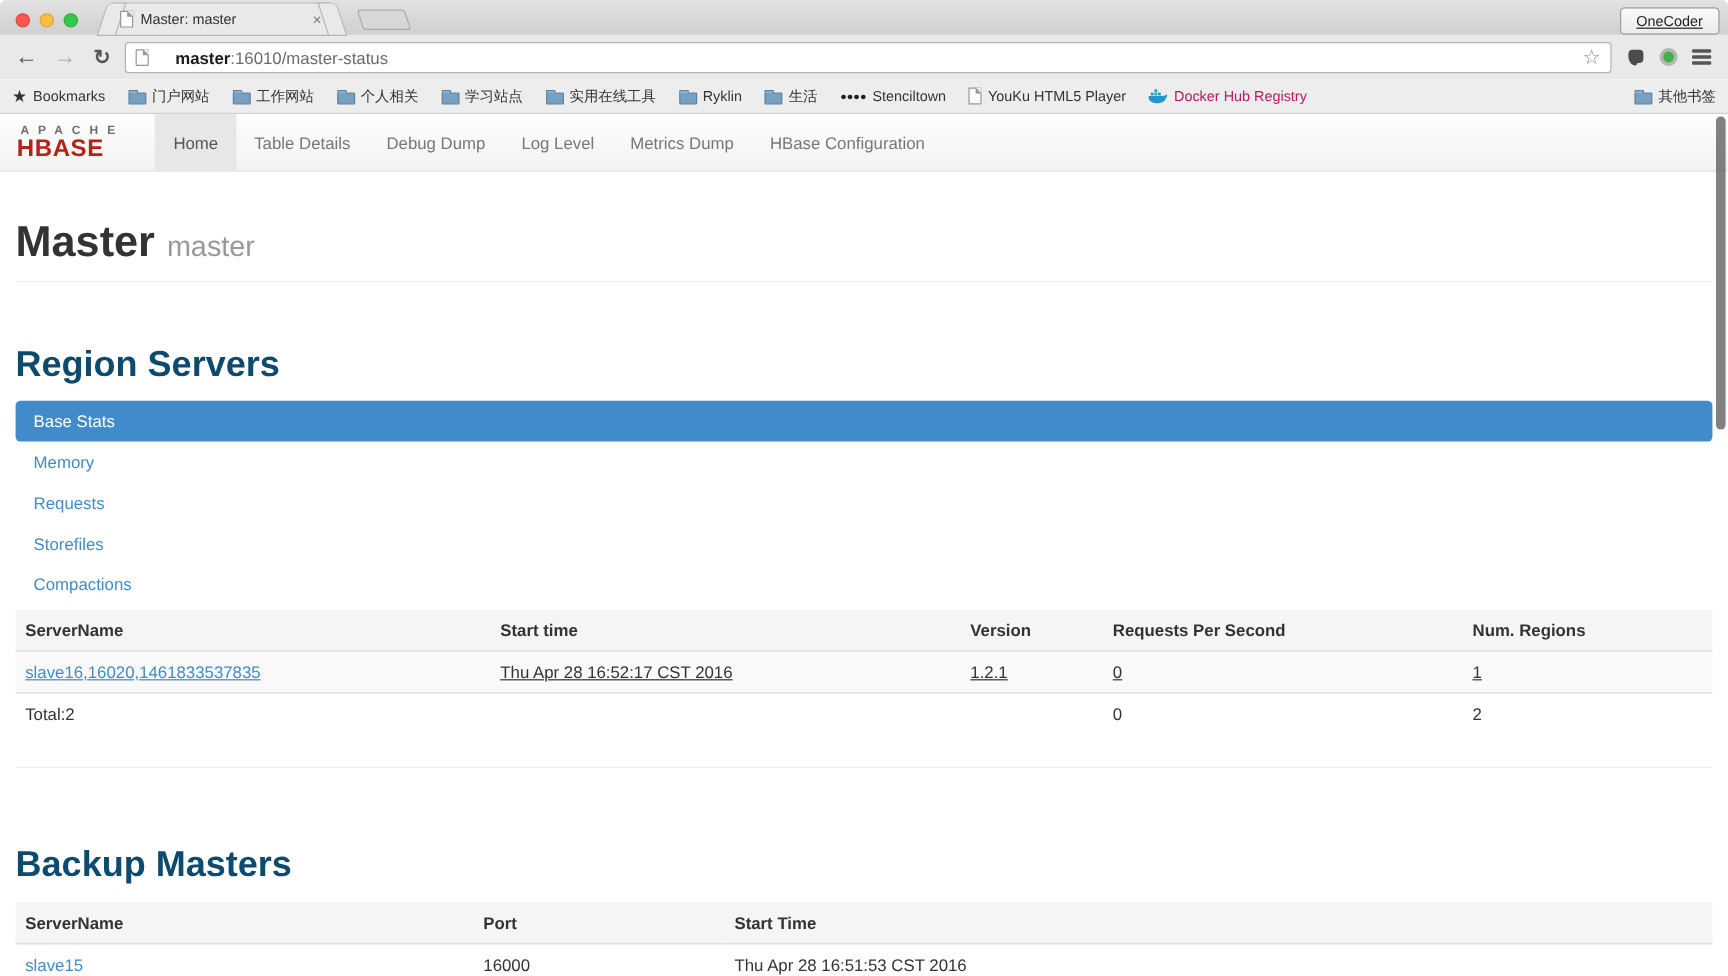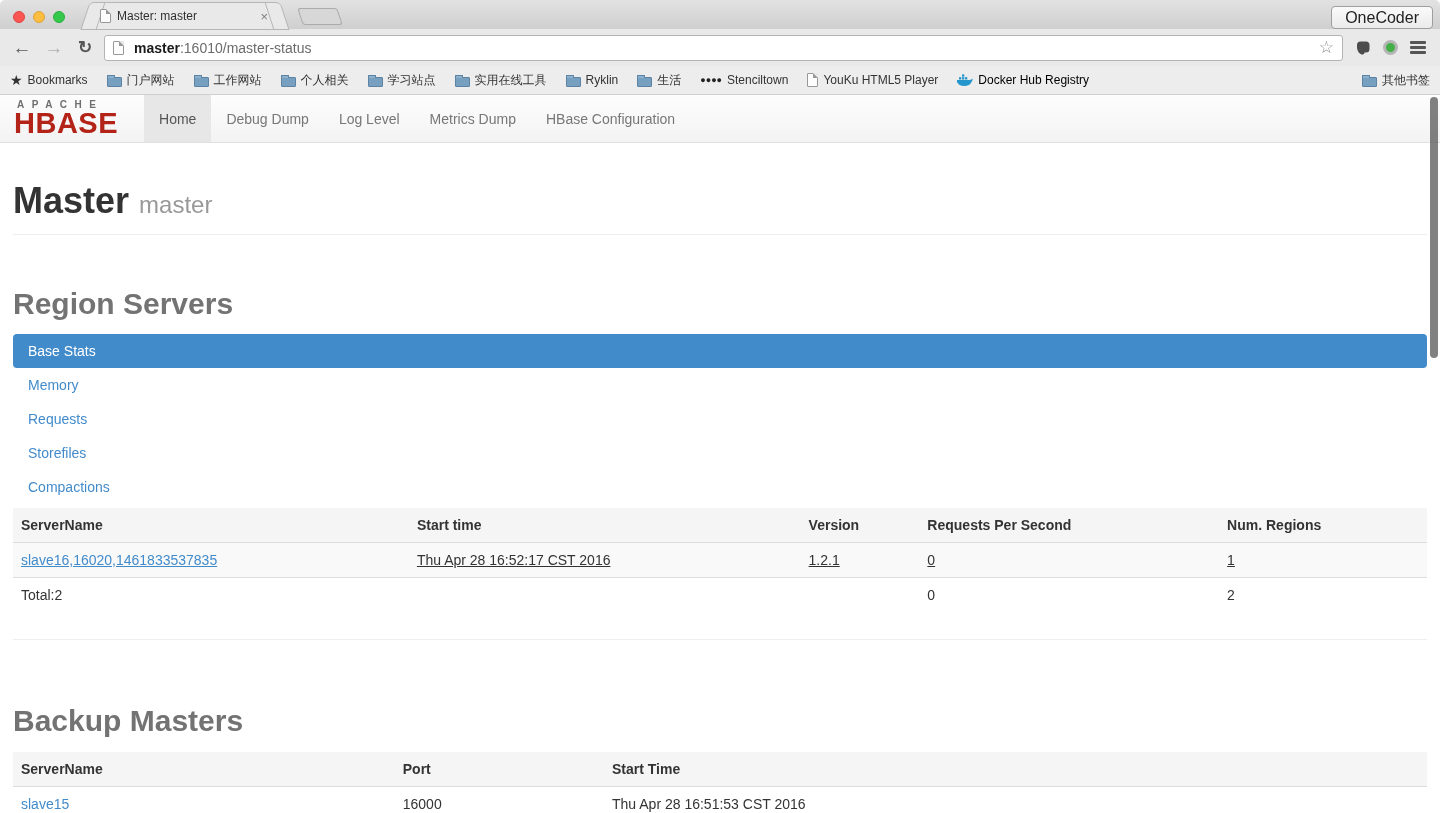--- a/index.html
+++ b/index.html
@@ -20,28 +20,28 @@
   .tab::before, .tab::after { content:''; position:absolute; bottom:0; width:14px; height:100%; background:#e9e9e9; box-shadow:0 0 0 1px #b6b6b6; }
   .tab::before { left:-6px; transform:skewX(-18deg); border-radius:4px 0 0 0; }
   .tab::after  { right:-6px; transform:skewX(18deg); border-radius:0 4px 0 0; }
   .tab > * { position:relative; z-index:2; }
   .tab-title { font-size:12px; color:#303030; flex:1; white-space:nowrap; overflow:hidden; }
   .tab-close { font-size:13px; color:#7e7e7e; padding:0 2px; }
   .newtab { position:absolute; left:300px; bottom:4px; width:40px; height:17px; background:#d7d7d7;
             border:1px solid #ababab; border-radius:3px; transform:skewX(18deg); }
 
   .profile-btn { position:absolute; right:7px; top:6px; height:23px; padding:0 13px; background:linear-gradient(#fafafa,#ebebeb);
-                 border:1px solid #9f9f9f; border-radius:4px; font-size:16px; color:#222; display:flex; align-items:center; }
+                 border:1px solid #9f9f9f; border-radius:4px; font-size:12px; color:#222; display:flex; align-items:center;text-decoration:underline; }
 
   .toolbar { height:37px; background:#e9e9e9; display:flex; align-items:center; padding:0 10px; gap:8px; }
   .navbtn { font-size:19px; color:#565656; width:24px; text-align:center; font-weight:bold; }
   .navbtn.disabled { color:#aeaeae; }
   .reload { font-size:17px; color:#565656; width:22px; text-align:center; font-weight:bold; }
   .urlbar { flex:1; height:26px; background:#fff; border:1px solid #b3b3b3; border-radius:3px;
-            display:flex; align-items:center; padding:0 8px; gap:10px; }
+            display:flex; align-items:center; padding:0 8px; gap:22px; }
   .url-text { font-size:14px; flex:1; white-space:nowrap; }
   .url-domain { color:#1a1a1a; font-weight:bold; }
   .url-rest { color:#6b6b6b; }
   .star { font-size:17px; color:#8e8e8e; }
 
   .pageicon { width:11px; height:14px; background:#fdfdfd; border:1px solid #989898; border-radius:1px; position:relative; flex:none; }
   .pageicon::before { content:''; position:absolute; top:-1px; right:-1px; border-style:solid; border-width:0 5px 5px 0;
                       border-color:#e9e9e9 #e9e9e9 #989898 transparent; }
 
   .ext-icons { display:flex; align-items:center; gap:12px; padding:0 4px; }
@@ -50,39 +50,39 @@
 
   .bookmarksbar { height:29px; background:#ededed; border-bottom:1px solid #cfcfcf; display:flex; align-items:center;
                   padding:0 10px; gap:19px; font-size:12px; color:#333; }
   .bm { display:flex; align-items:center; gap:5px; white-space:nowrap; }
   .bm-star { font-size:14px; color:#333; }
   .folder { width:15px; height:10px; background:#779fc0; border:1px solid #5d83a4; border-radius:1px; position:relative; margin-top:3px; flex:none; }
   .folder::before { content:''; position:absolute; top:-3px; left:-1px; width:6px; height:2px; background:#8db1cd;
                     border:1px solid #5d83a4; border-bottom:none; border-radius:1px 1px 0 0; }
   .dots { font-size:9px; letter-spacing:0; color:#222; font-weight:bold; }
   .bm-right { margin-left:auto; }
-  .bm-dim { color:#000000; }
+  .bm-dim { color:#be185d; }
 
   
   .hb-navbar { height:48px; background:linear-gradient(#fdfdfd,#f3f3f3); border-bottom:1px solid #e0e0e0; display:flex; align-items:stretch; }
   .logo { display:flex; flex-direction:column; justify-content:center; padding:0 14px; margin-right:12px; }
   .logo-top { font-size:10px; font-weight:bold; color:#6f6f6f; letter-spacing:7.5px; margin-left:3px; }
-  .logo-main { font-size:29px; font-weight:800; color:#b32317; letter-spacing:0.5px; line-height:0.95; }
+  .logo-main { font-size:20px; font-weight:800; color:#b32317; letter-spacing:0.5px; line-height:0.95; }
   .hb-nav { display:flex; }
   .hb-nav-item { display:flex; align-items:center; padding:0 15px; font-size:14px; color:#777; }
   .hb-nav-item.active { background:#e7e7e7; color:#555; }
 
   
   .content { padding:0 13px; }
   .h1row { margin-top:37px; display:flex; align-items:baseline; gap:10px; }
   .h1 { font-size:36px; font-weight:bold; color:#333; }
   .h1 small { font-size:24px; font-weight:normal; color:#999; }
   hr { border:none; border-top:1px solid #eee; }
   .hr1 { margin-top:12px; }
-  .h2 { font-size:30px; font-weight:bold; color:#737373; }
+  .h2 { font-size:30px; font-weight:bold; color:#0c4a6e; }
   .h2-region { margin-top:52px; margin-bottom:13px; }
   .h2-backup { margin-top:64px; margin-bottom:14px; }
   .hr2 { margin-top:27px; }
 
   .pills { display:flex;flex-direction:column; }
   .pill { padding:9px 15px; font-size:14px; color:#428bca; border-radius:4px; }
   .pill.active { background:#428bca; color:#fff; }
 
   table { width:100%; border-collapse:collapse; font-size:14px; color:#333; margin-top:4px; }
   th, td { text-align:left; padding:9px 8px; border-top:1px solid #ddd; font-weight:normal; }
@@ -191,20 +191,21 @@
     </span>
 </div>
 
 <div class="hb-navbar">
   <div class="logo">
     <span class="logo-top">APACHE</span>
     <span class="logo-main">HBASE</span>
   </div>
   <div class="hb-nav">
     <span class="hb-nav-item active">Home</span>
+    <span class="hb-nav-item">Table Details</span>
     <span class="hb-nav-item">Debug Dump</span>
     <span class="hb-nav-item">Log Level</span>
     <span class="hb-nav-item">Metrics Dump</span>
     <span class="hb-nav-item">HBase Configuration</span>
   </div>
 </div>
 
 <div class="content">
   <div class="h1row">
     <span class="h1">Master</span>

